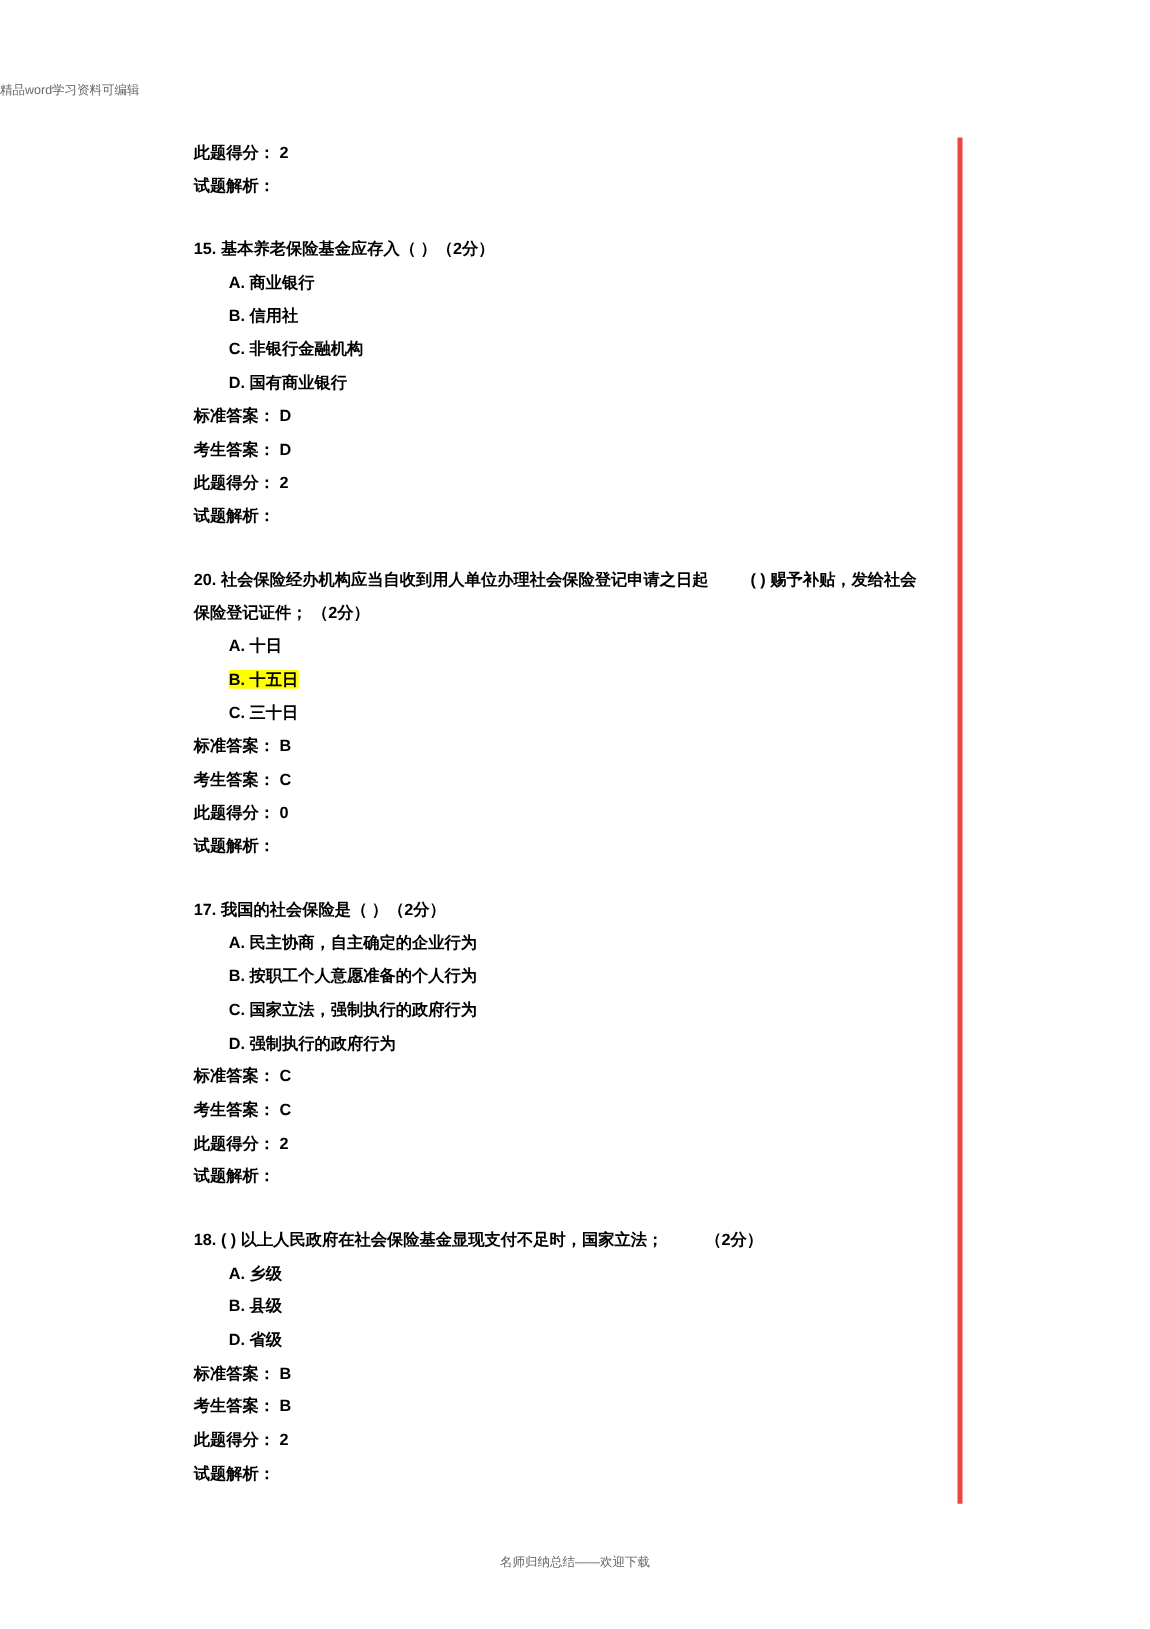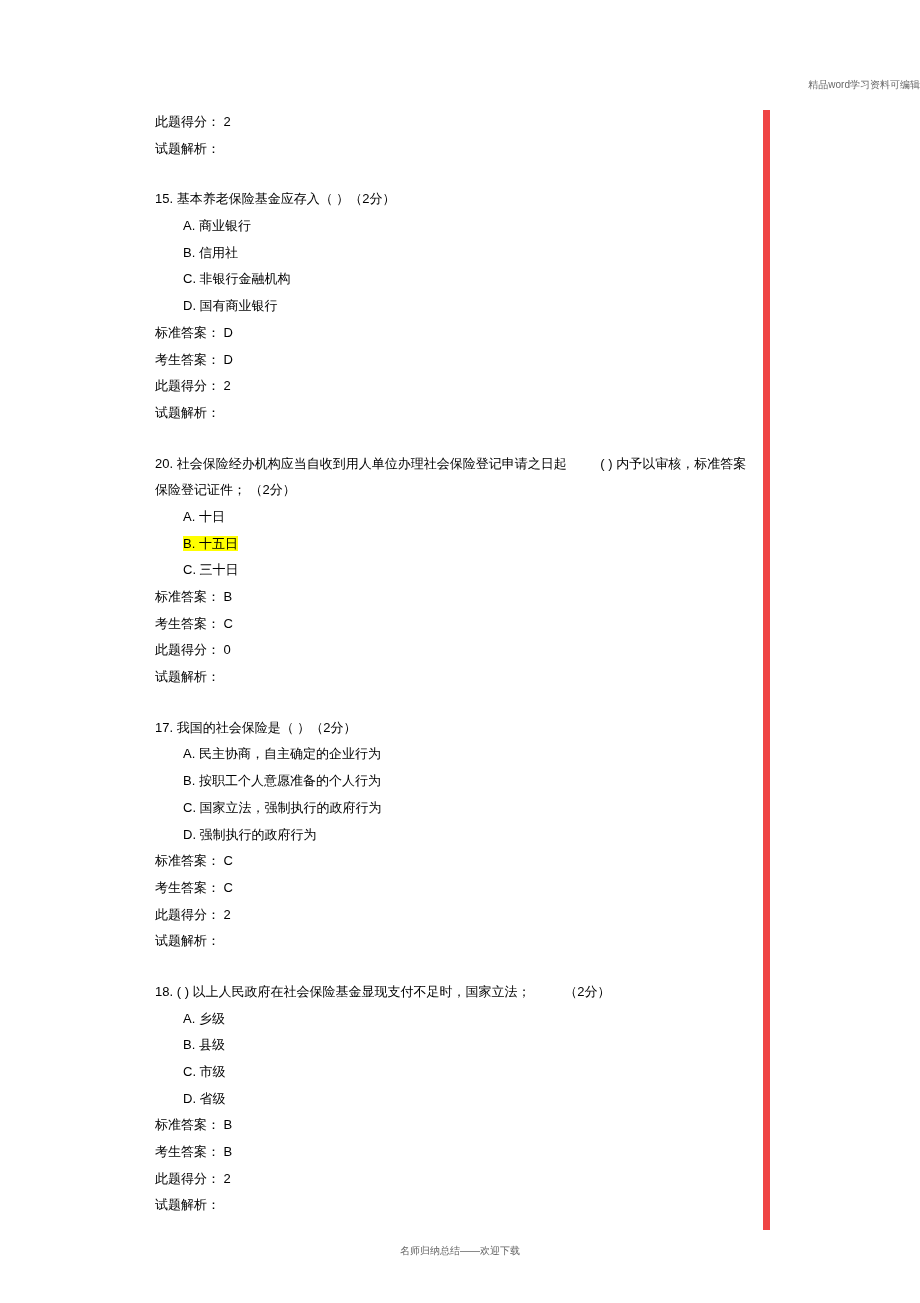--- a/index.html
+++ b/index.html
@@ -12,33 +12,34 @@
       background: #fff;
       width: 920px;
       min-height: 1303px;
       position: relative;
       font-size: 13px;
       line-height: 1.9;
       color: #000;
     }
     .header-text {
       position: absolute;
-      top: 75px;
+      top: 63px;
       left: 0;
       width: 100%;
-      text-align: right;
+      text-align: left;
       font-size: 10px;
       color: #666;
     }
     .content-wrapper {
       position: absolute;
       top: 110px;
       left: 155px;
       width: 615px;
-      border-right: 7px solid #ef4444;
+      border-right: 4px solid #ef4444;
+      font-weight: bold;
     }
     .content-inner {
       padding-right: 10px;
       padding-bottom: 10px;
     }
     .line {
       margin-bottom: 2px;
     }
     .option {
       padding-left: 28px;
@@ -93,21 +94,21 @@
       <div class="line">标准答案：  D</div>
       <div class="line">考生答案：  D</div>
       <div class="line">此题得分：  2</div>
       <div class="line">试题解析：</div>
     </div>
 
     <div class="question-block">
       <div class="line">
         <span>20.</span>
         <span>社会保险经办机构应当自收到用人单位办理社会保险登记申请之日起</span><span class="gap"></span>
-        <span>(  )   内予以审核，标准答案</span>
+        <span>(  )   赐予补贴，发给社会</span>
       </div>
       <div class="line">保险登记证件；  （2分）</div>
       <div class="line option">A. 十日</div>
       <div class="line option"><span class="highlight">B. 十五日</span></div>
       <div class="line option">C. 三十日</div>
       <div class="line">标准答案：  B</div>
       <div class="line">考生答案：  C</div>
       <div class="line">此题得分：  0</div>
       <div class="line">试题解析：</div>
     </div>
@@ -128,21 +129,20 @@
     </div>
 
     <div class="question-block">
       <div class="line">
         <span>18.</span>
         <span>(  )    以上人民政府在社会保险基金显现支付不足时，国家立法；</span><span class="gap"></span>
         <span>（2分）</span>
       </div>
       <div class="line option">A. 乡级</div>
       <div class="line option">B. 县级</div>
-      <div class="line option">C. 市级</div>
       <div class="line option">D. 省级</div>
       <div class="line">标准答案：  B</div>
       <div class="line">考生答案：  B</div>
       <div class="line">此题得分：  2</div>
       <div class="line">试题解析：</div>
     </div>
 
   </div>
 </div>
 

